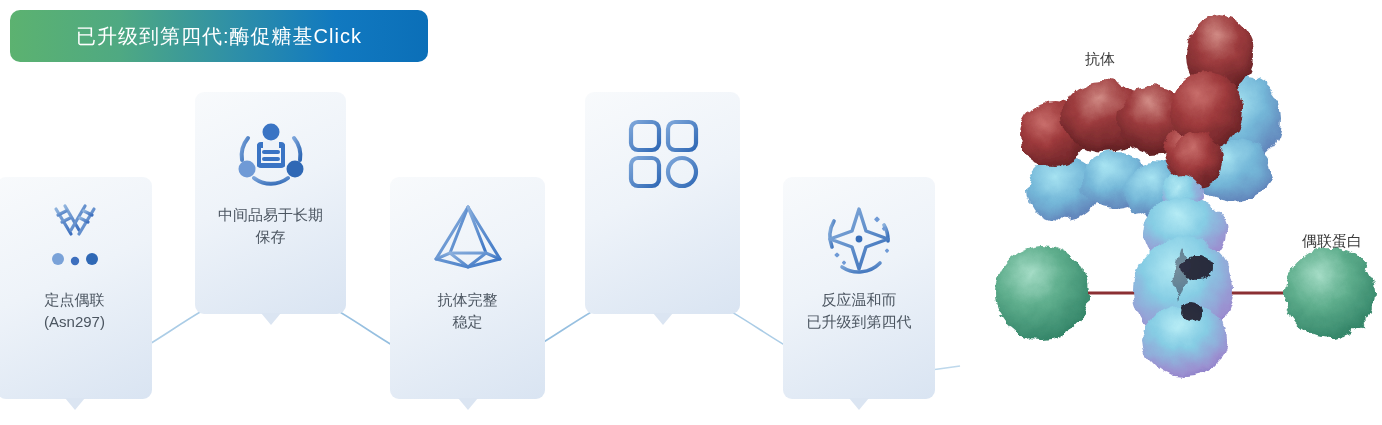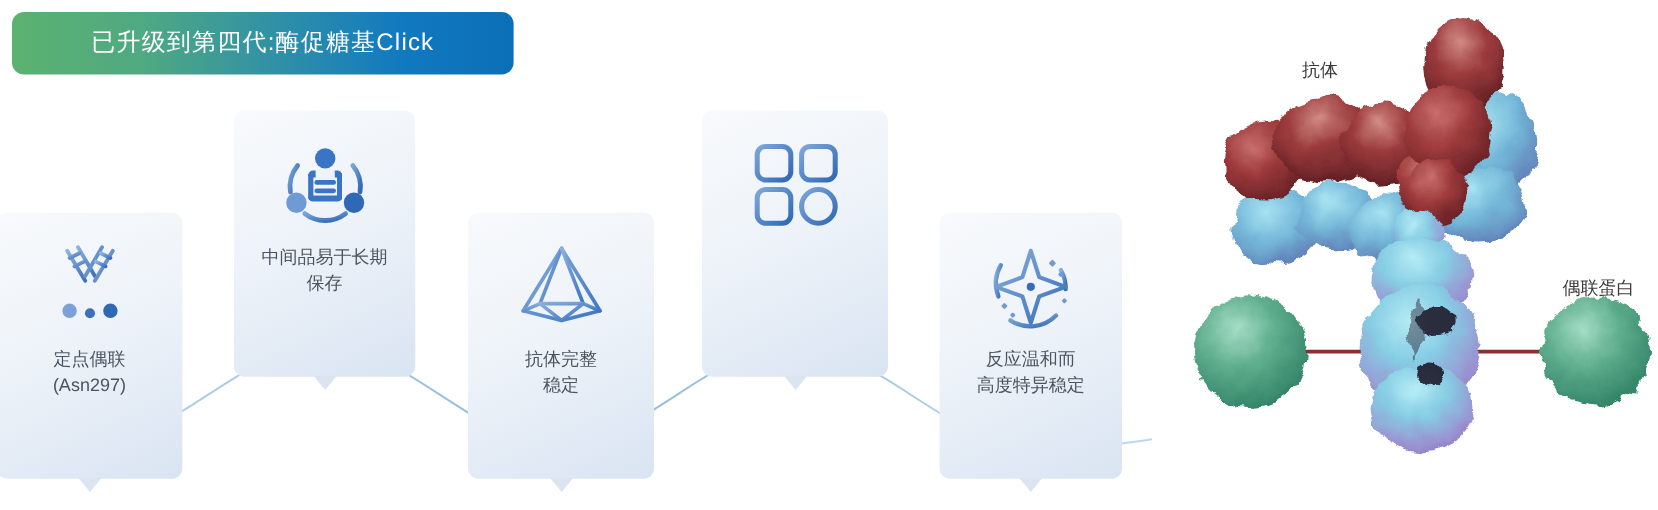--- a/index.html
+++ b/index.html
@@ -284,21 +284,21 @@
       <g fill="#6f9ad6">
         <rect x="57" y="16" width="4.5" height="4.5" rx="1" transform="rotate(45 59 18)"></rect>
         <rect x="64" y="26" width="3.5" height="3.5" rx="1" transform="rotate(45 66 28)"></rect>
         <rect x="17" y="52" width="4" height="4" rx="1" transform="rotate(45 19 54)"></rect>
         <rect x="24" y="60" width="3.5" height="3.5" rx="1" transform="rotate(45 26 62)"></rect>
         <rect x="67" y="48" width="3.5" height="3.5" rx="1" transform="rotate(45 69 50)"></rect>
       </g>
     </svg>
   </div>
   <div class="label">反应温和而
-高度特异稳定</div>
+已升级到第四代</div>
   <div class="tail"></div>
 </div>
 
 <svg id="molecule" viewBox="0 0 397 425" xmlns="http://www.w3.org/2000/svg">
   <defs>
     <radialGradient id="redlobe" cx="0.38" cy="0.3" r="0.8">
       <stop offset="0%" stop-color="#c96f6c"></stop>
       <stop offset="45%" stop-color="#9e3a3c"></stop>
       <stop offset="100%" stop-color="#5e1e22"></stop>
     </radialGradient>

